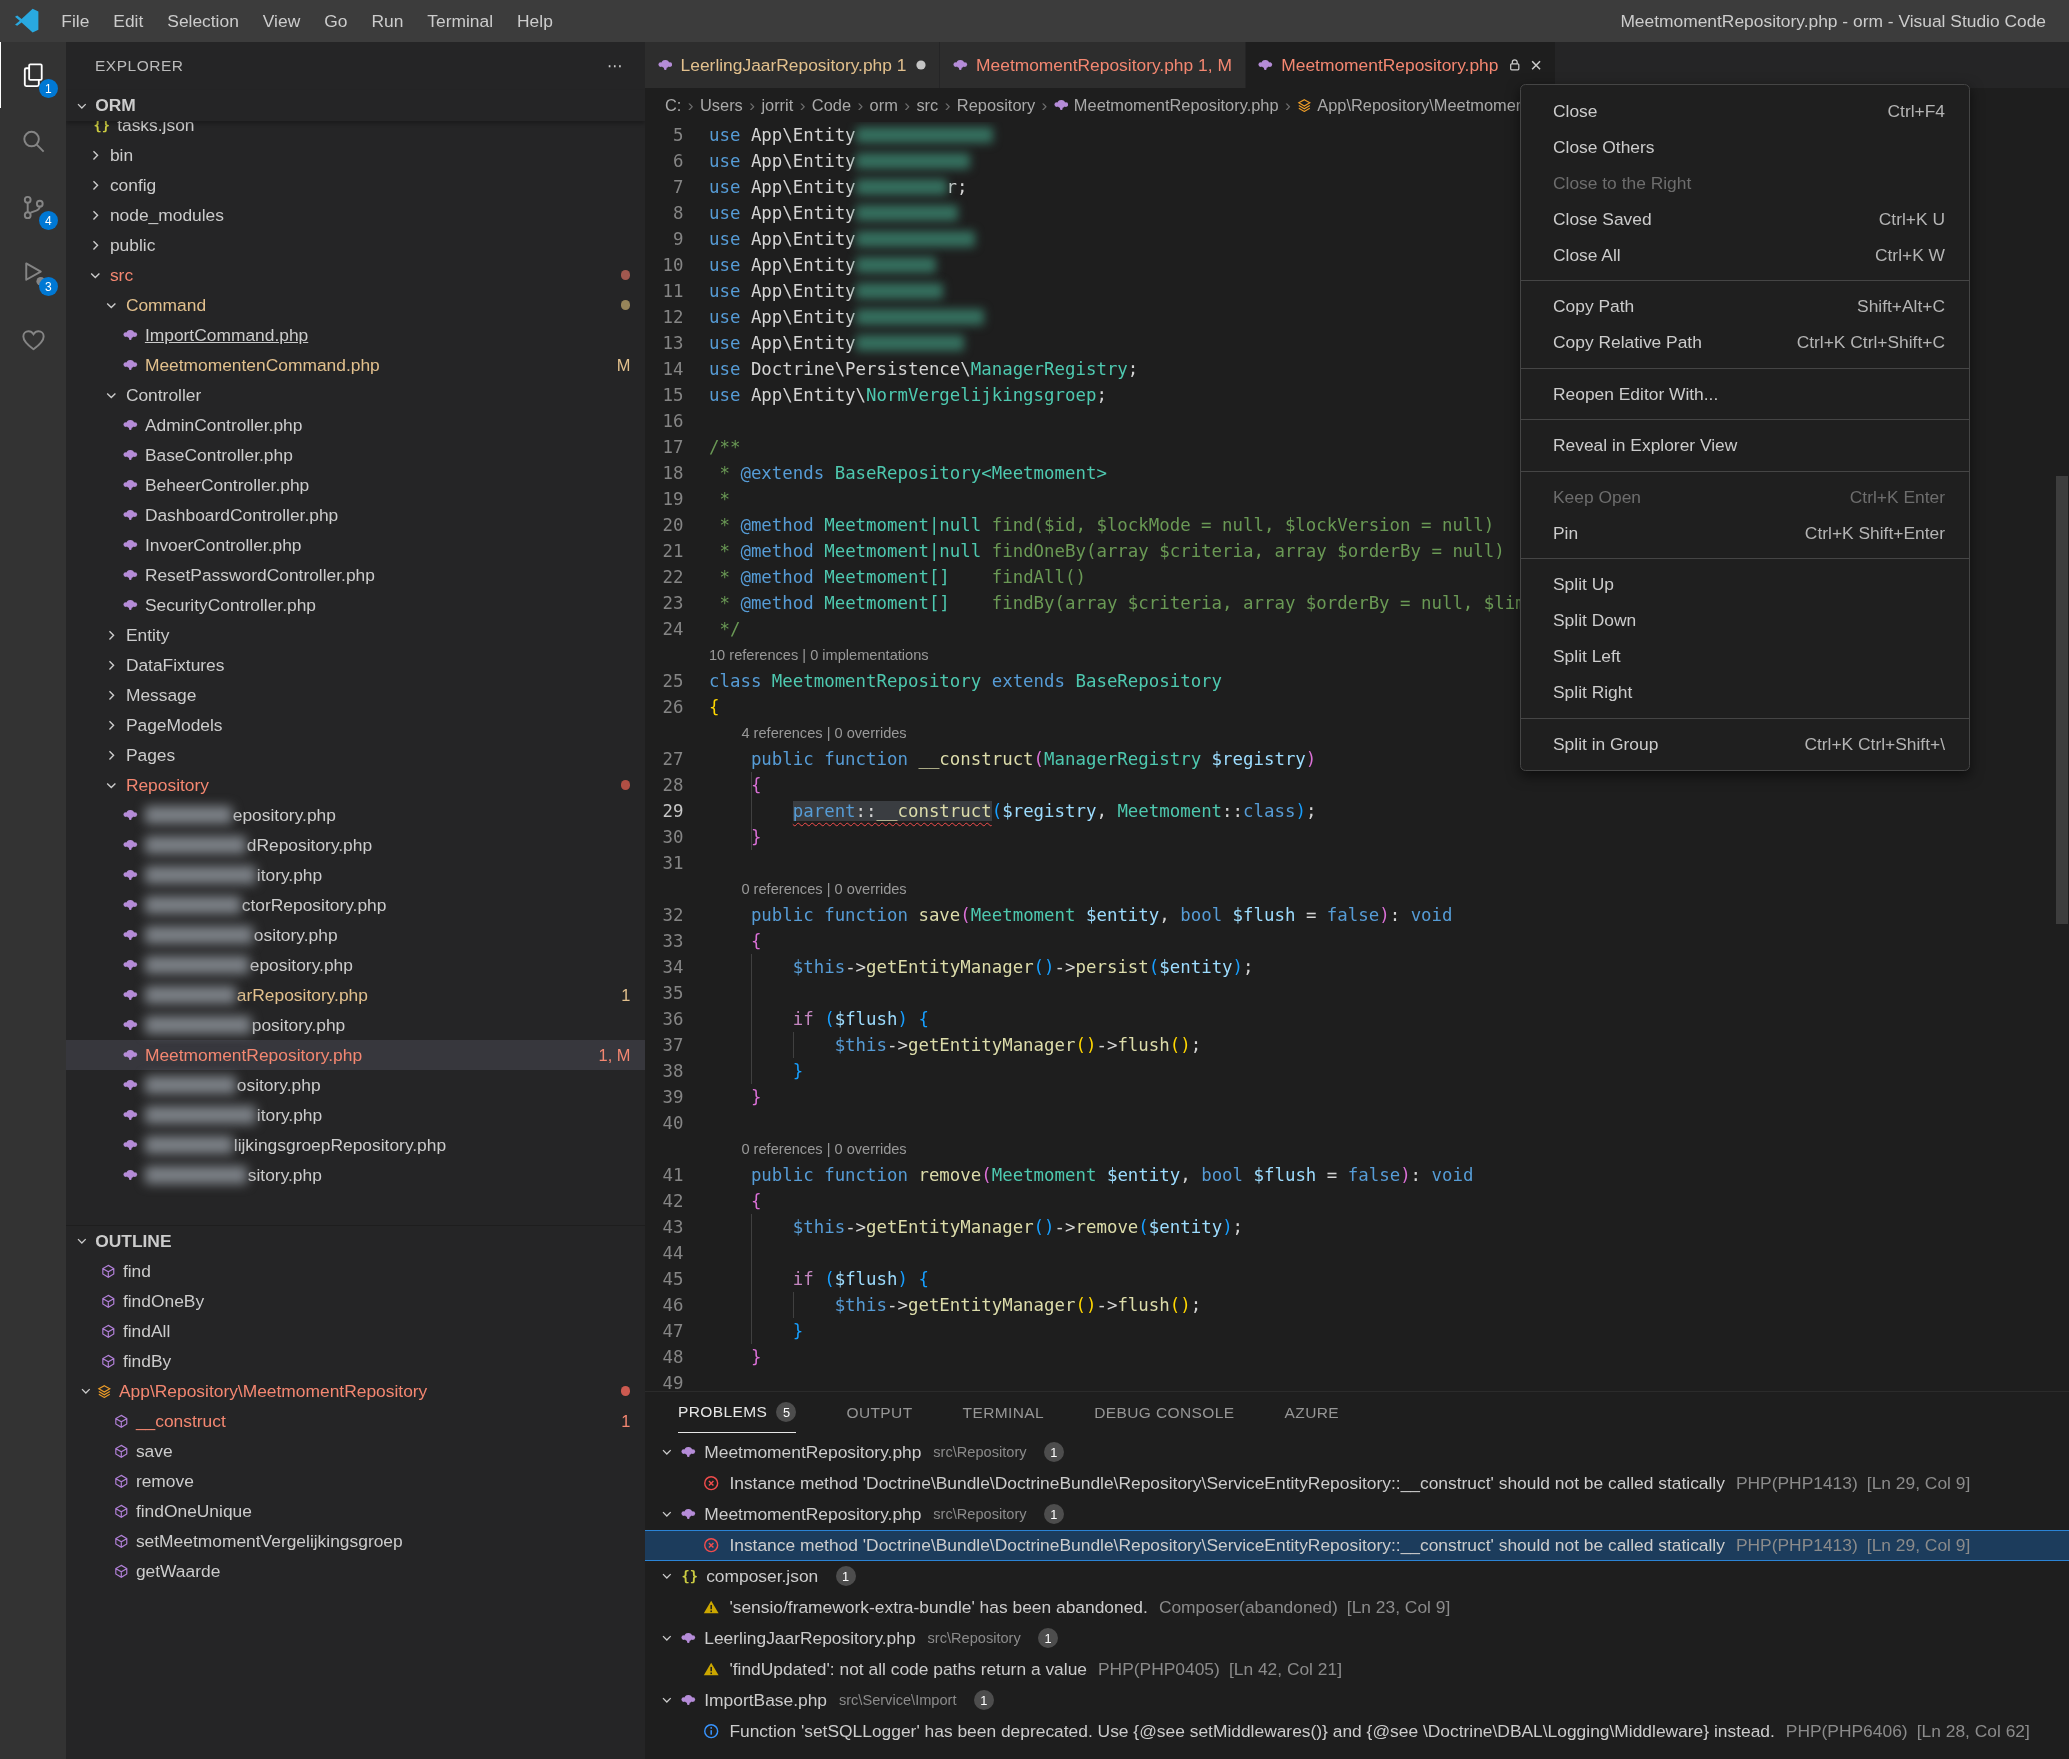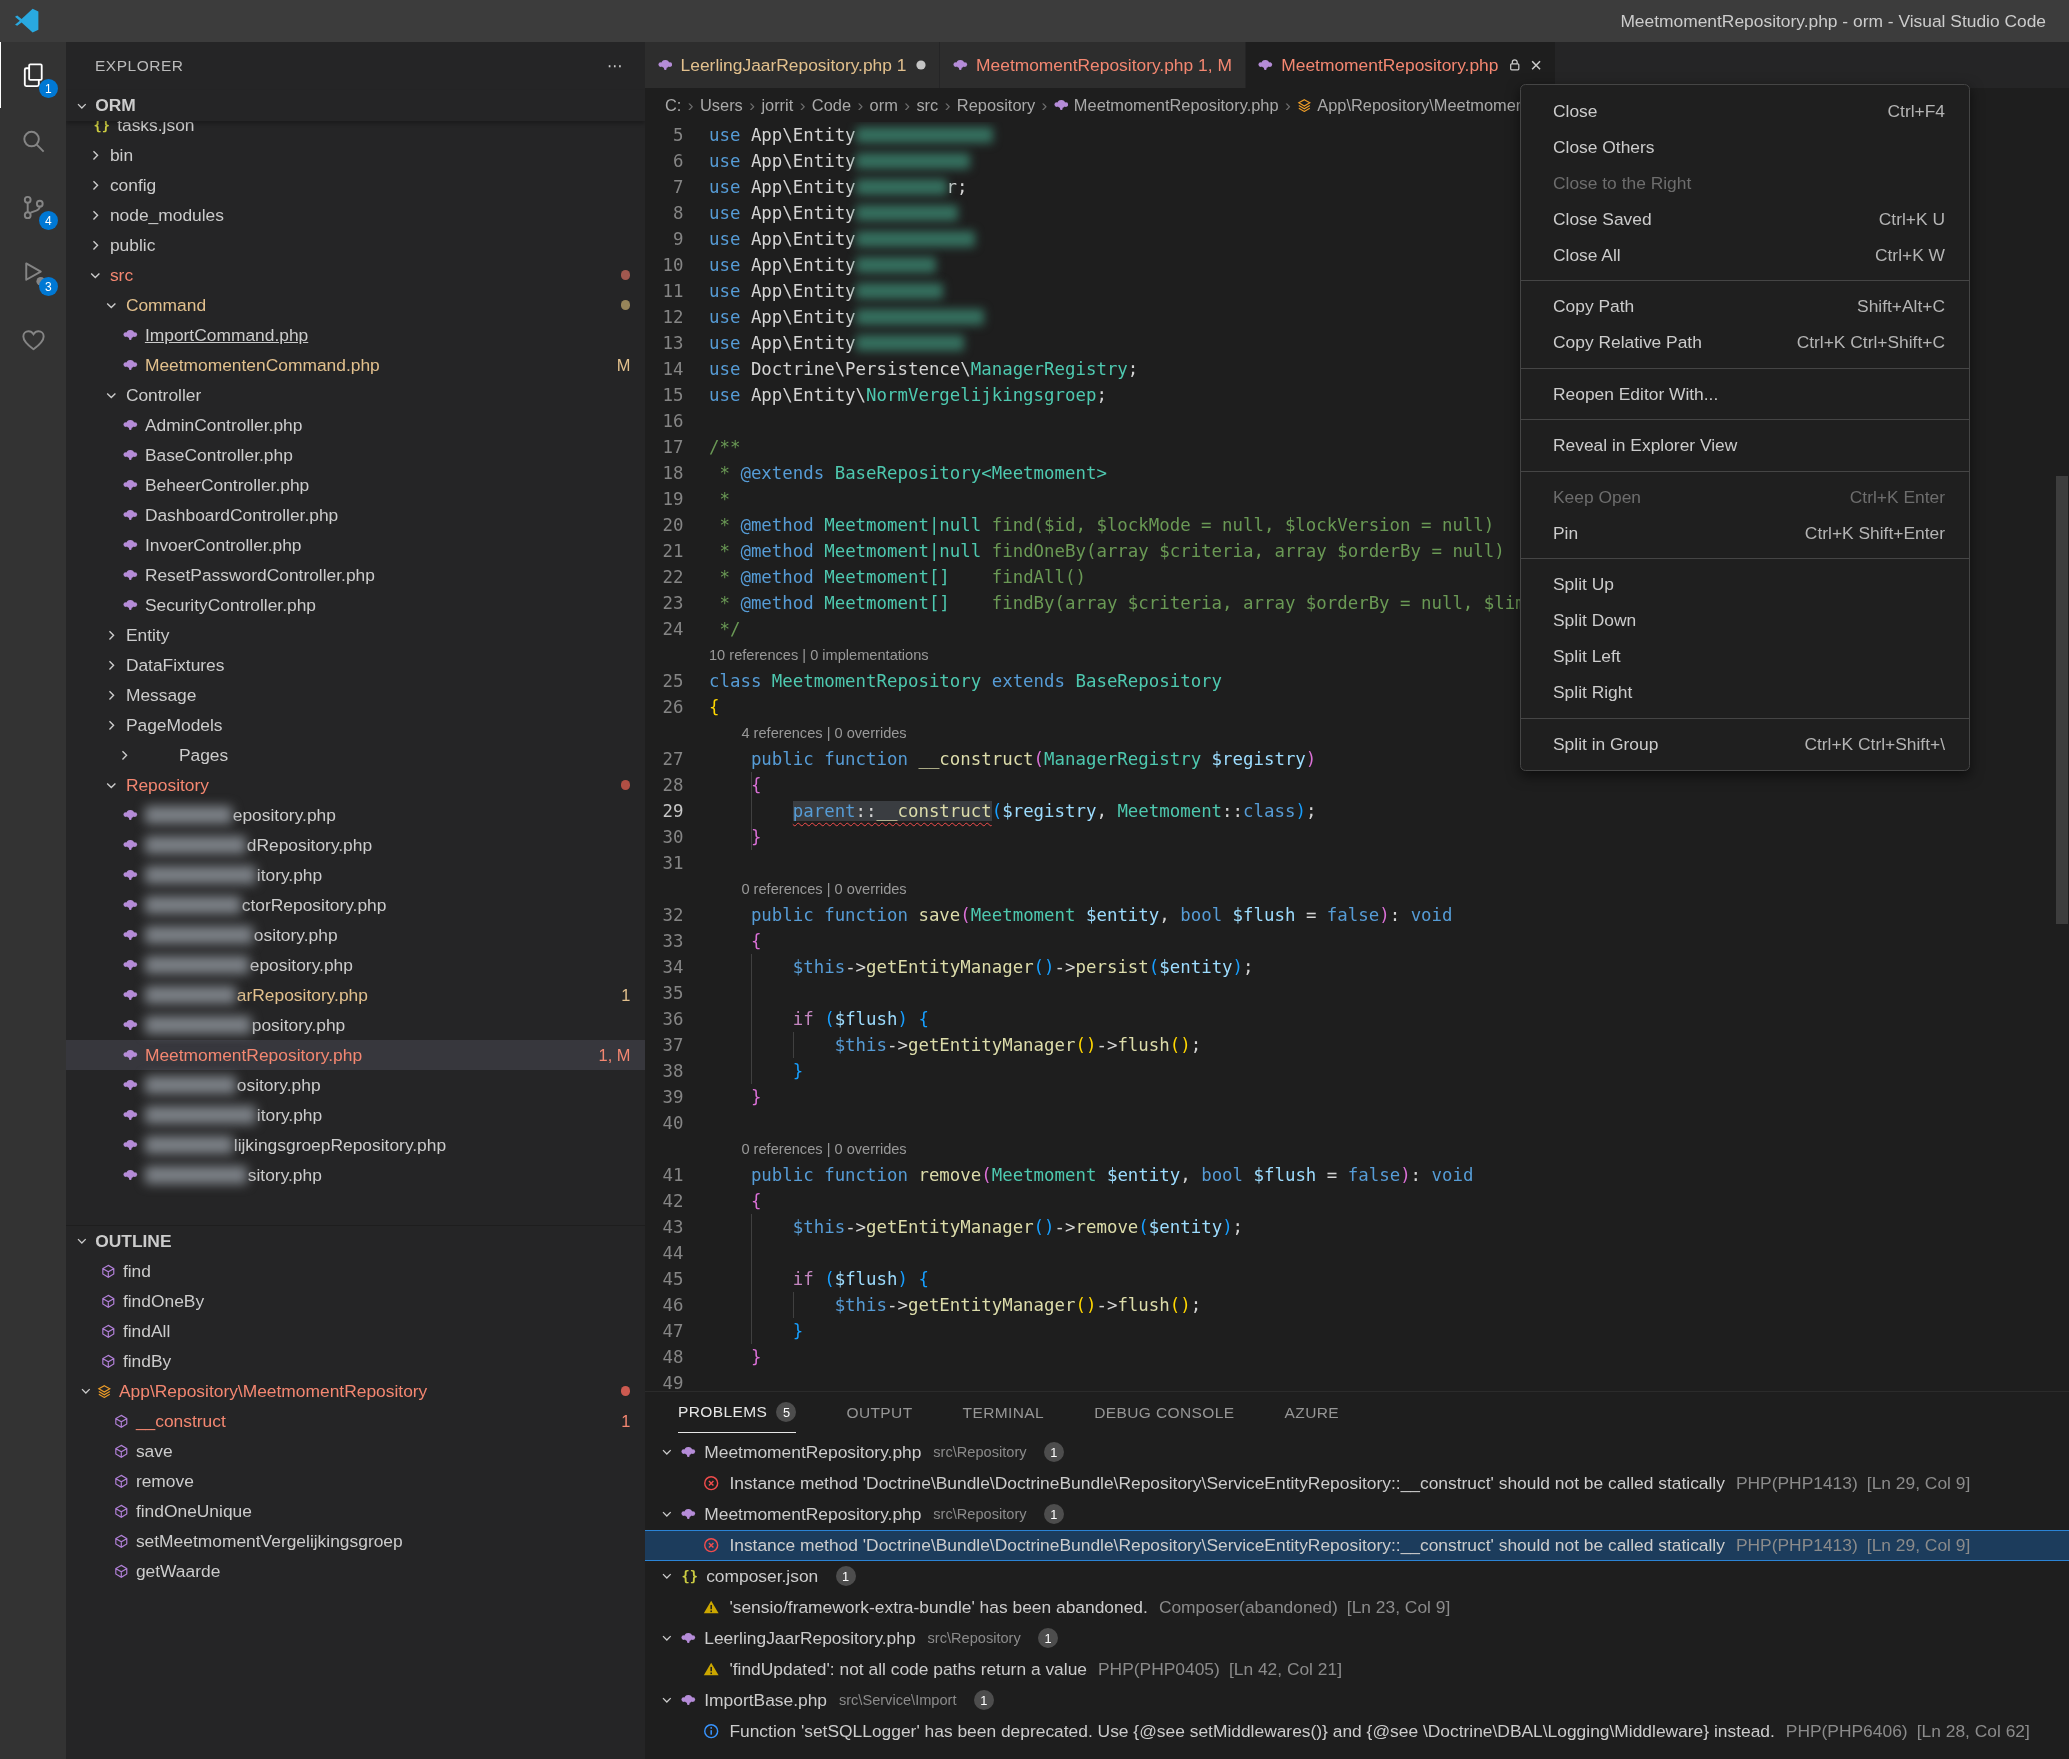--- a/index.html
+++ b/index.html
@@ -97,20 +97,30 @@
 </style>
 </head>
 <body>
 
 <div class="titlebar">
   <span class="vslogo">
       <svg width="27.4" height="27.4" viewBox="0 0 30 30">
         <path fill="#29A9E0" d="M21.5 2 9.4 13.1 4.6 9.4 2.2 10.6l5.2 4.4-5.2 4.4 2.4 1.2 4.8-3.7L21.5 28l6.3-3V5z"></path>
       </svg>
     </span>
+  <div id="menus" style="display: flex; height: 100%;">
+      <div class="menu-item">File</div>
+      <div class="menu-item">Edit</div>
+      <div class="menu-item">Selection</div>
+      <div class="menu-item">View</div>
+      <div class="menu-item">Go</div>
+      <div class="menu-item">Run</div>
+      <div class="menu-item">Terminal</div>
+      <div class="menu-item">Help</div>
+    </div>
   <div class="win-title">MeetmomentRepository.php - orm - Visual Studio Code</div>
 </div>
 
 <div class="activitybar" id="activitybar">
     <div class="act-item active">
       <span style="display: inline-flex; align-items: center;">
         <svg width="29" height="29" viewBox="0 0 30 30">
           <rect x="10.5" y="3.5" width="13" height="16" rx="1.2" fill="none" stroke="#ffffff" stroke-width="1.9"></rect>
           <path d="M10.5 7.5H7.6A1.6 1.6 0 0 0 6 9.1v15.3A1.6 1.6 0 0 0 7.6 26h11.3a1.6 1.6 0 0 0 1.6-1.6v-4.9" fill="none" stroke="#ffffff" stroke-width="1.9"></path>
         </svg>
@@ -381,21 +391,21 @@
         <span class="lbl" style="color: rgb(204, 204, 204);">Message</span>
       </div>
       <div class="tree-row" style="padding-left: 38px;">
         <span style="display: inline-flex; align-items: center;">
           <svg width="14.6" height="14.6" viewBox="0 0 16 16">
             <path d="M6 3.5l4.5 4.5L6 12.5" fill="none" stroke="#cccccc" stroke-width="1.5"></path>
           </svg>
         </span>
         <span class="lbl" style="color: rgb(204, 204, 204);">PageModels</span>
       </div>
-      <div class="tree-row" style="padding-left: 51px; gap: 40px;">
+      <div class="tree-row" style="padding-left: 38px;">
         <span style="display: inline-flex; align-items: center;">
           <svg width="14.6" height="14.6" viewBox="0 0 16 16">
             <path d="M6 3.5l4.5 4.5L6 12.5" fill="none" stroke="#cccccc" stroke-width="1.5"></path>
           </svg>
         </span>
         <span class="lbl" style="color: rgb(204, 204, 204);">Pages</span>
       </div>
       <div class="tree-row" style="padding-left: 38px;">
         <span style="display: inline-flex; align-items: center;">
           <svg width="14.6" height="14.6" viewBox="0 0 16 16">

